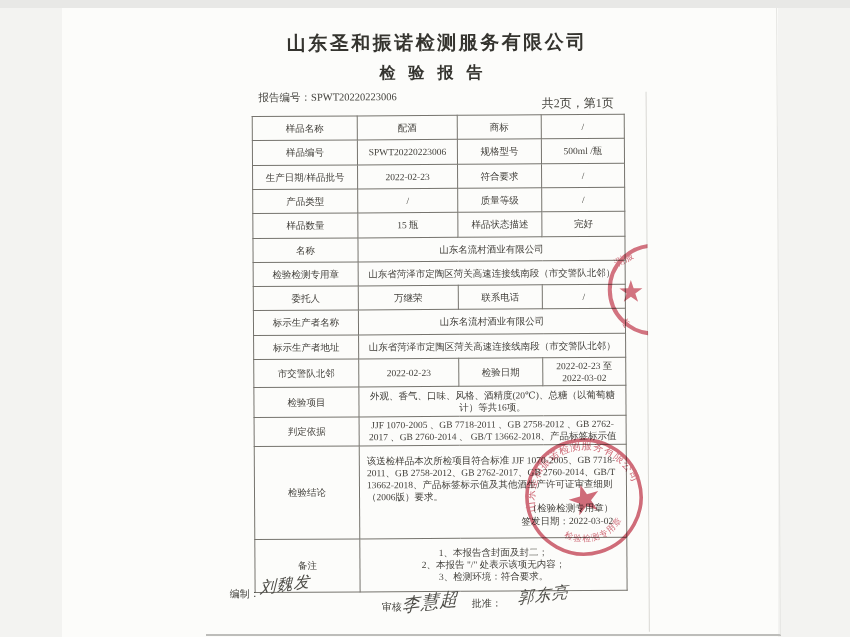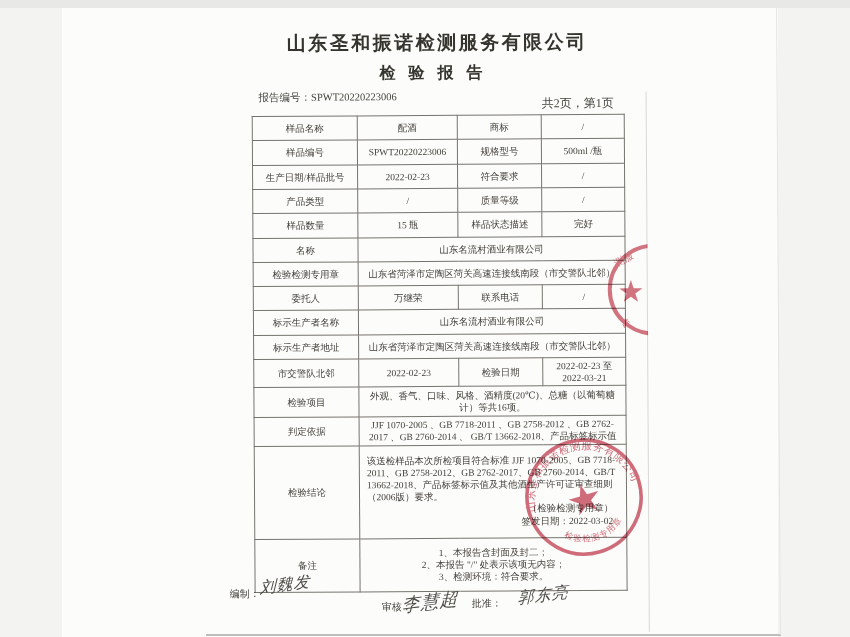--- a/index.html
+++ b/index.html
@@ -140,21 +140,21 @@
         <td colspan="3">山东名流村酒业有限公司</td>
       </tr>
       <tr class="r9">
         <td>标示生产者地址</td>
         <td colspan="3">山东省菏泽市定陶区菏关高速连接线南段（市交警队北邻）</td>
       </tr>
       <tr class="r10">
         <td>市交警队北邻</td>
         <td>2022-02-23</td>
         <td>检验日期</td>
-        <td>2022-02-23 至 2022-03-21</td>
+        <td>2022-02-23 至 2022-03-02</td>
       </tr>
       <tr class="r11">
         <td>检验项目</td>
         <td colspan="3" class="left">外观、香气、口味、风格、酒精度(20℃)、总糖（以葡萄糖计）等共16项。</td>
       </tr>
       <tr class="r12">
         <td>判定依据</td>
         <td colspan="3" class="left">JJF 1070-2005 、GB 7718-2011 、GB 2758-2012 、GB 2762-2017 、GB 2760-2014 、 GB/T 13662-2018、产品标签标示值</td>
       </tr>
       <tr class="r13">

